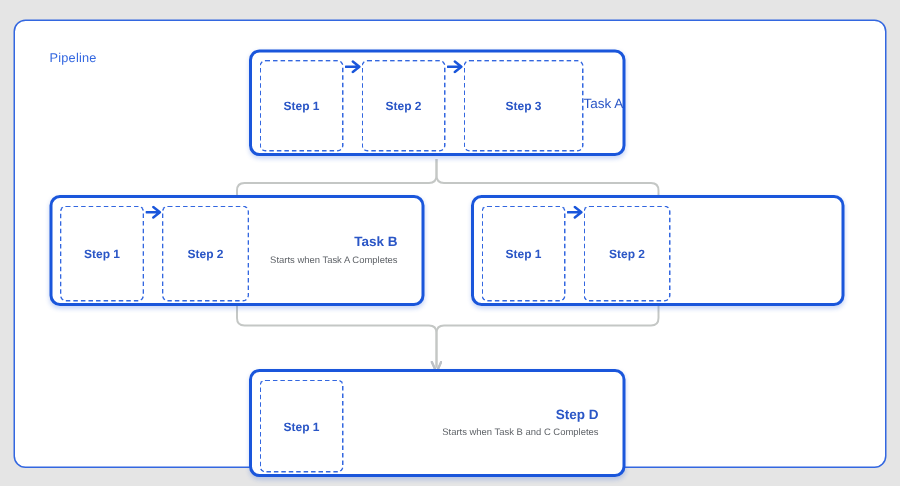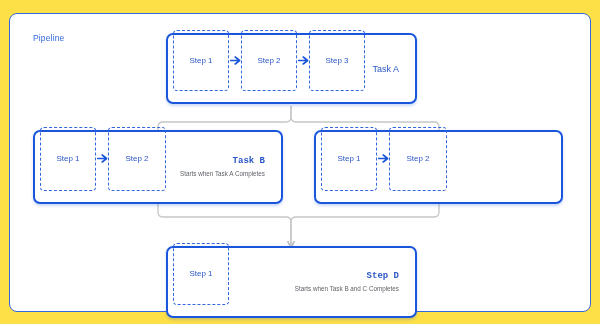--- a/index.html
+++ b/index.html
@@ -8,21 +8,21 @@
     background: #ffffff;
   }
   body {
     font-family: "Liberation Sans", sans-serif;
     -webkit-font-smoothing: antialiased;
   }
   #canvas {
     position: relative;
     width: 600px;
     height: 324px;
-    background: #fde047;
+    background: #e5e5e5;
     overflow: hidden;
   }
 
   
   .pipeline-box {
     position: absolute;
     left: 9px;
     top: 13px;
     width: 582px;
     height: 299px;
@@ -54,22 +54,23 @@
     position: relative;
     width: 100%;
     height: 100%;
     display: flex;
     align-items: stretch;
   }
 
   
   .steps {
     display: flex;
-    align-items: center;
+    align-items: flex-start;
     padding: 5px 0 22px 5px;
+    font-weight: bold;
   }
   .step {
     box-sizing: border-box;
     border: 1.3px dashed #3367e0;
     border-radius: 4px;
     display: flex;
     align-items: center;
     justify-content: center;
     font-size: 8px;
     color: #2a56c6;
@@ -95,21 +96,20 @@
     align-items: flex-end;
     justify-content: center;
     padding-right: 16px;
     text-align: right;
   }
   .task-title {
     font-size: 9px;
     font-weight: bold;
     color: #2a56c6;
     white-space: nowrap;
-    font-family: Liberation Mono, monospace;
   }
   .task-sub {
     margin-top: 3px;
     font-size: 6.3px;
     line-height: 1.55;
     color: #5f6368;
     max-width: 118px;
     white-space: pre-line;
   }
   .task-meta.centered {
@@ -173,21 +173,21 @@
           </svg>
         </div>
         <div class="step" style="width:56px; height:61px;">
           <span>Step 2</span>
         </div>
         <div class="step-arrow">
           <svg width="11" height="9" viewBox="0 0 11 9">
             <path d="M0.6,4.5 L8.4,4.5 M5.2,1 L9.6,4.5 L5.2,8" fill="none" stroke="#1a56db" stroke-width="1.6" stroke-linecap="round" stroke-linejoin="round"></path>
           </svg>
         </div>
-        <div class="step" style="width:56px; height:61px;">
+        <div class="step" style="width:80px; height:61px;">
           <span>Step 3</span>
         </div>
       </div>
       <div class="task-meta centered">
         <div class="task-title-only">Task A</div>
       </div>
     </div>
   </div>
 
   <div class="task" style="left:33px; top:130px; width:250px; height:74px;">

